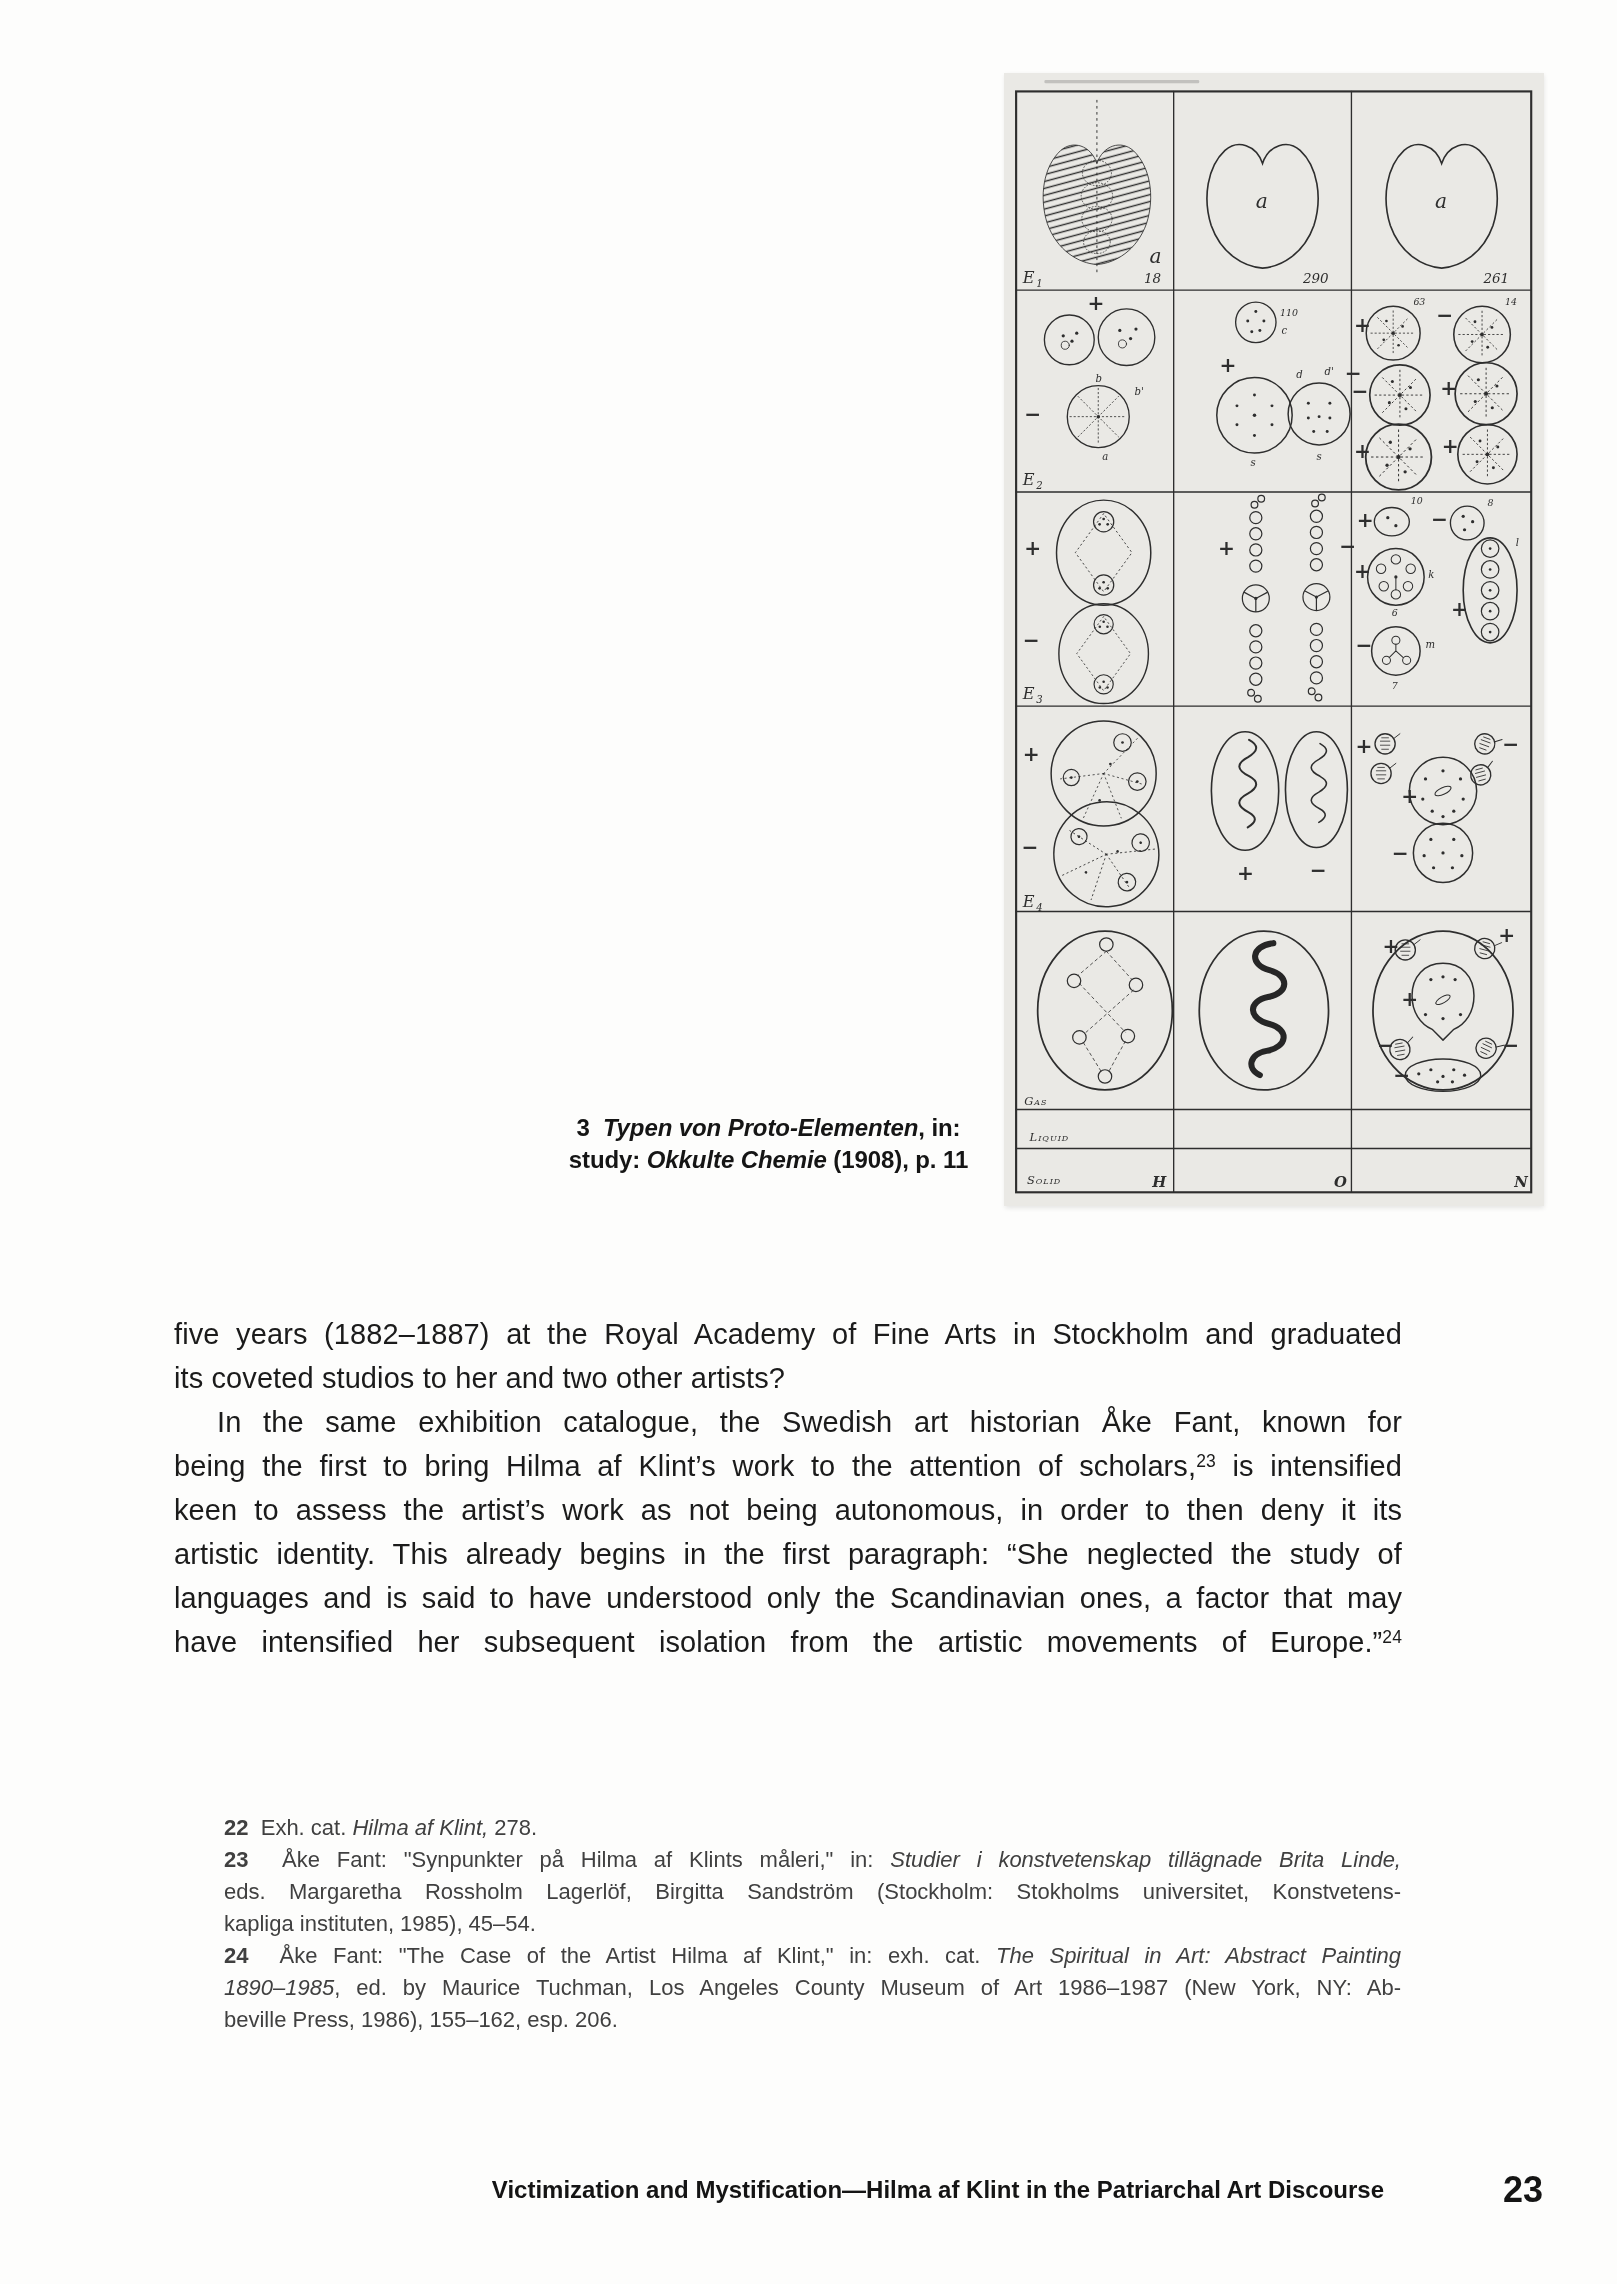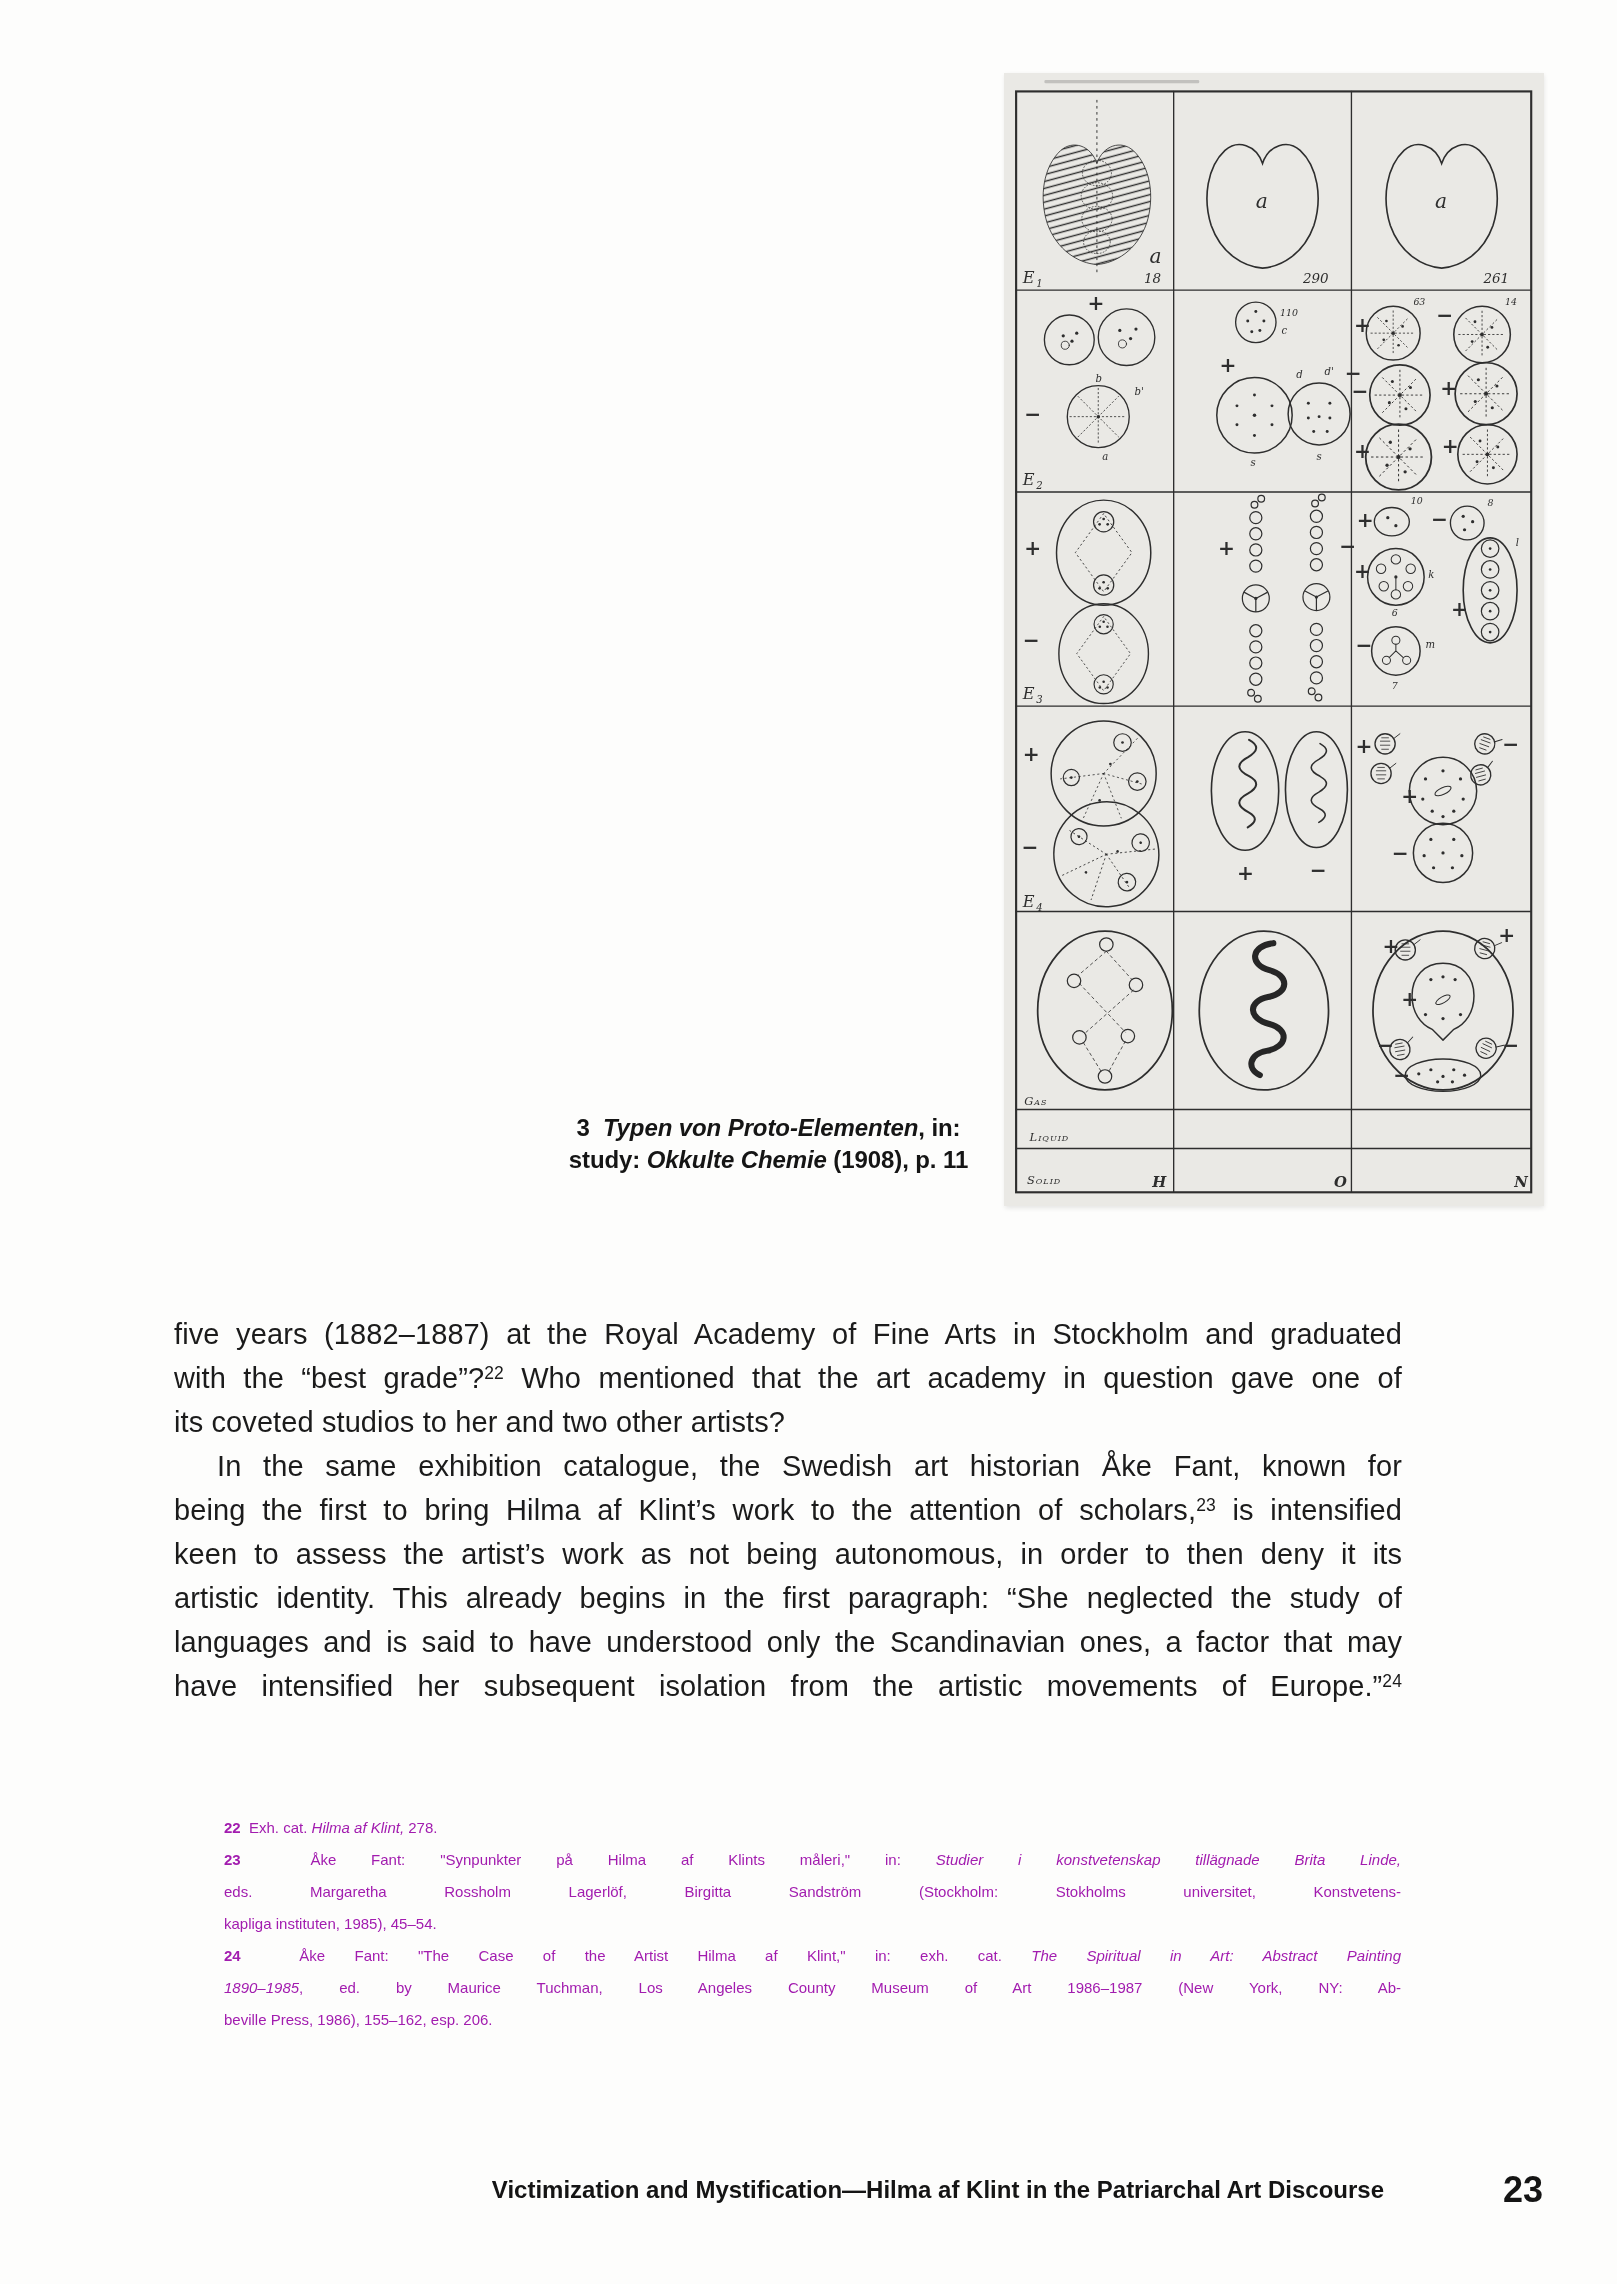--- a/index.html
+++ b/index.html
@@ -29,21 +29,21 @@
     position:absolute;left:536px;top:1112px;width:465px;
     font-size:24px;line-height:32px;font-weight:bold;letter-spacing:-0.1px;color:#151515;text-align:center;
   }
   .bodytext{
     position:absolute;left:174px;top:1312px;width:1228px;
     font-size:29px;line-height:44px;color:#1b1b1b;letter-spacing:0.1px;
   }
   .bodytext sup{font-size:17.5px;line-height:0;vertical-align:8.8px;}
   .footnotes{
     position:absolute;left:224px;top:1812px;width:1177px;
-    font-size:15px;line-height:32px;color:#a21caf;
+    font-size:22px;line-height:32px;color:#404040;
   }
   .footer-title{
     position:absolute;top:2176px;right:233px;
     font-size:24px;font-weight:bold;color:#141414;white-space:nowrap;
   }
   .page-num{
     position:absolute;top:2169px;right:74px;
     font-size:36px;font-weight:bold;color:#141414;
   }
 </style>
@@ -408,21 +408,20 @@
 </svg>
 </div>
 
 <div class="caption">
     <div class="tline"><span>3  </span><span class="it">Typen von Proto-Elementen</span><span>, in:</span></div>
     <div class="tline"><span>study: </span><span class="it">Okkulte Chemie</span><span> (1908), p. 11</span></div>
   </div>
 
 <div class="bodytext">
     <div class="tline jl"><span>five years (1882–1887) at the Royal Academy of Fine Arts in Stockholm and graduated</span></div>
-    <div class="tline jl"><span>with the “best grade”?</span><sup>22</sup><span> Who mentioned that the art academy in question gave one of</span></div>
     <div class="tline"><span>its coveted studios to her and two other artists?</span></div>
     <div class="tline jl ind"><span>In the same exhibition catalogue, the Swedish art historian Åke Fant, known for</span></div>
     <div class="tline jl"><span>being the first to bring Hilma af Klint’s work to the attention of scholars,</span><sup>23</sup><span> is intensified</span></div>
     <div class="tline jl"><span>keen to assess the artist’s work as not being autonomous, in order to then deny it its</span></div>
     <div class="tline jl"><span>artistic identity. This already begins in the first paragraph: “She neglected the study of</span></div>
     <div class="tline jl"><span>languages and is said to have understood only the Scandinavian ones, a factor that may</span></div>
     <div class="tline jl"><span>have intensified her subsequent isolation from the artistic movements of Europe.”</span><sup>24</sup></div>
   </div>
 
 <div class="footnotes">

